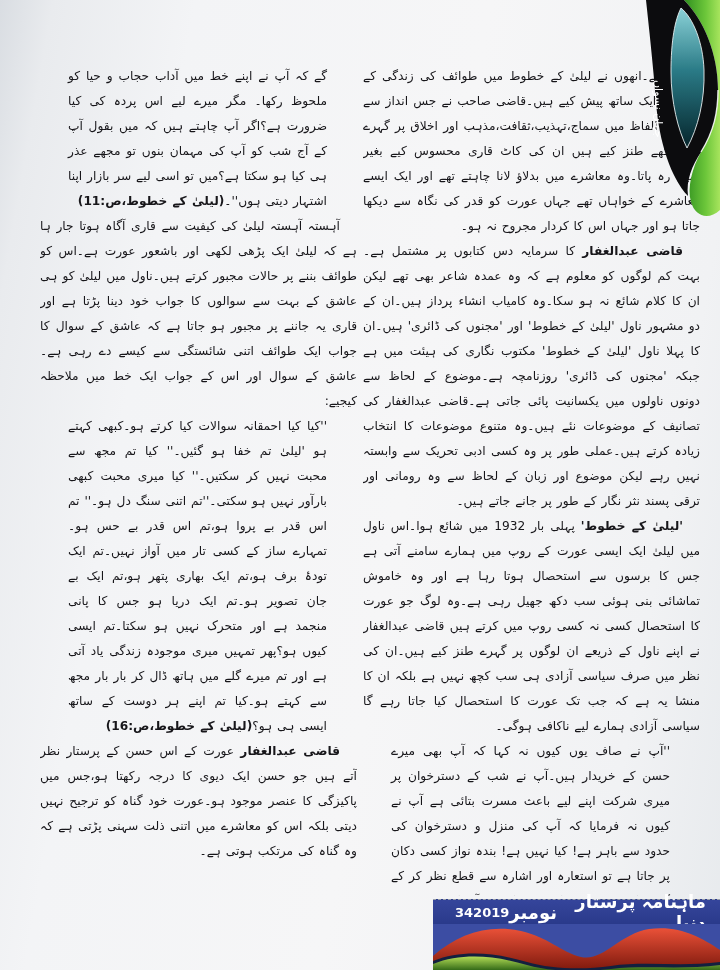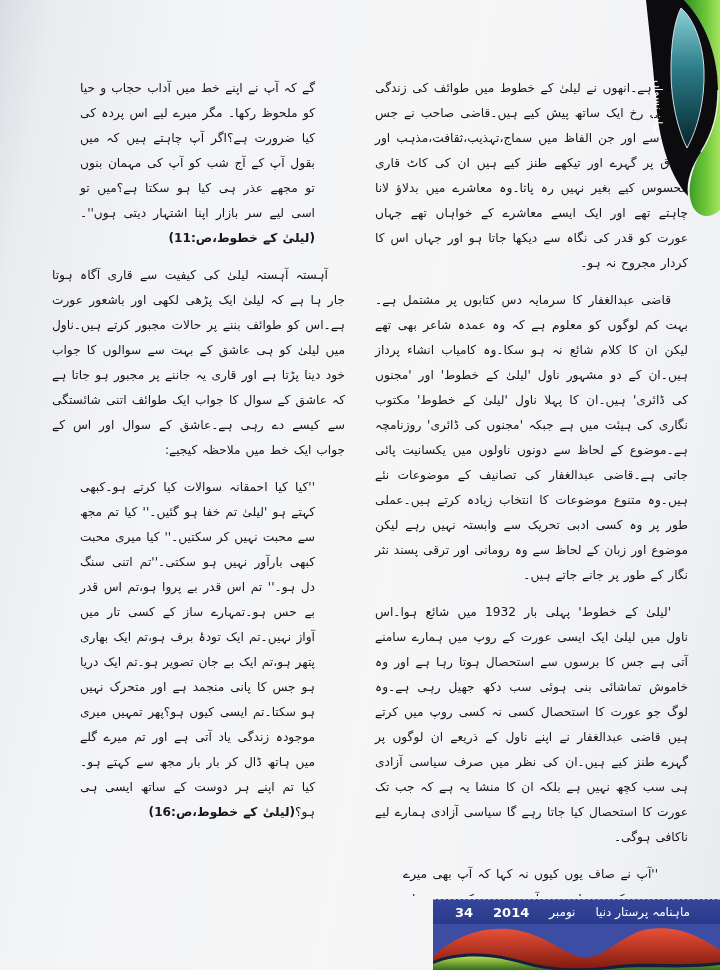--- a/index.html
+++ b/index.html
@@ -9,61 +9,62 @@
     font-family:"DejaVu Sans", sans-serif;
     color:#17161a;
   }
   .col {
     position:absolute; top:64px; direction:rtl; text-align:justify;
     font-size:12.2px; line-height:25px; overflow:hidden;
     letter-spacing:0; word-spacing:1px;
   }
   .col-right { left:363px; width:337px; height:832px; }
   .col-left  { left:40px;  width:317px; height:800px; }
-  .col p { margin:12px; }
+  .col p { margin:0; }
   .indent { text-indent:17px; }
-  .lead { font-weight:normal; }
+  .lead { font-weight:bold; }
   .quote { padding:0 30px 0 28px; }
   .ref { font-weight:bold; }
   
   .masthead { position:absolute; left:640px; top:0; width:80px; height:222px; }
   .masthead-title {
     position:absolute; left:648px; top:74px; height:70px; width:20px;
     writing-mode:vertical-rl; color:#ffffff; font-size:11px;
     text-align:center; line-height:20px; white-space:nowrap;
   }
   
   .footer-bar {
     position:absolute; left:433px; top:899px; width:287px; height:25px;
     background:linear-gradient(180deg,#35459b,#2a3a8b);
     display:flex; align-items:center; justify-content:space-between;
-    box-sizing:border-box; padding:0 30px 0 22px;
+    box-sizing:border-box; padding:0 14px 0 22px;
     color:#ffffff; direction:ltr;
     border-top:1px dashed #9aa0ab;
   }
   .footer-bar .num { font-weight:bold; font-size:13px; }
-  .footer-bar .urdu { font-size:12px; direction:rtl; }
+  .footer-bar .urdu { font-size:18px; direction:rtl;font-weight:bold; }
   .wave { position:absolute; left:433px; top:924px; width:287px; height:46px; }
 </style>
 </head>
 <body>
 
 <div class="page">
 
   <div class="col col-right">
     <p>حاصل ہے۔انھوں نے لیلیٰ کے خطوط میں طوائف کی زندگی کے کئی رخ ایک ساتھ پیش کیے ہیں۔قاضی صاحب نے جس انداز سے اور جن الفاظ میں سماج،تہذیب،ثقافت،مذہب اور اخلاق پر گہرے اور تیکھے طنز کیے ہیں ان کی کاٹ قاری محسوس کیے بغیر نہیں رہ پاتا۔وہ معاشرے میں بدلاؤ لانا چاہتے تھے اور ایک ایسے معاشرے کے خواہاں تھے جہاں عورت کو قدر کی نگاہ سے دیکھا جاتا ہو اور جہاں اس کا کردار مجروح نہ ہو۔</p>
     <p class="indent"><span class="lead">قاضی عبدالغفار</span><span> کا سرمایہ دس کتابوں پر مشتمل ہے۔بہت کم لوگوں کو معلوم ہے کہ وہ عمدہ شاعر بھی تھے لیکن ان کا کلام شائع نہ ہو سکا۔وہ کامیاب انشاء پرداز ہیں۔ان کے دو مشہور ناول 'لیلیٰ کے خطوط' اور 'مجنوں کی ڈائری' ہیں۔ان کا پہلا ناول 'لیلیٰ کے خطوط' مکتوب نگاری کی ہیئت میں ہے جبکہ 'مجنوں کی ڈائری' روزنامچہ ہے۔موضوع کے لحاظ سے دونوں ناولوں میں یکسانیت پائی جاتی ہے۔قاضی عبدالغفار کی تصانیف کے موضوعات نئے ہیں۔وہ متنوع موضوعات کا انتخاب زیادہ کرتے ہیں۔عملی طور پر وہ کسی ادبی تحریک سے وابستہ نہیں رہے لیکن موضوع اور زبان کے لحاظ سے وہ رومانی اور ترقی پسند نثر نگار کے طور پر جانے جاتے ہیں۔</span></p>
     <p class="indent"><span class="lead">'لیلیٰ کے خطوط'</span><span> پہلی بار 1932 میں شائع ہوا۔اس ناول میں لیلیٰ ایک ایسی عورت کے روپ میں ہمارے سامنے آتی ہے جس کا برسوں سے استحصال ہوتا رہا ہے اور وہ خاموش تماشائی بنی ہوئی سب دکھ جھیل رہی ہے۔وہ لوگ جو عورت کا استحصال کسی نہ کسی روپ میں کرتے ہیں قاضی عبدالغفار نے اپنے ناول کے ذریعے ان لوگوں پر گہرے طنز کیے ہیں۔ان کی نظر میں صرف سیاسی آزادی ہی سب کچھ نہیں ہے بلکہ ان کا منشا یہ ہے کہ جب تک عورت کا استحصال کیا جاتا رہے گا سیاسی آزادی ہمارے لیے ناکافی ہوگی۔</span></p>
     <p class="quote">''آپ نے صاف یوں کیوں نہ کہا کہ آپ بھی میرے حسن کے خریدار ہیں۔آپ نے شب کے دسترخوان پر میری شرکت اپنے لیے باعث مسرت بتائی ہے آپ نے کیوں نہ فرمایا کہ آپ کی منزل و دسترخوان کی حدود سے باہر ہے! کیا نہیں ہے! بندہ نواز کسی دکان پر جاتا ہے تو استعارہ اور اشارہ سے قطع نظر کر کے گاہک کی طرح کھل کر سودا کیجیے۔آپ کہیں</p>
   </div>
 
   <div class="col col-left">
     <p class="quote"><span>گے کہ آپ نے اپنے خط میں آداب حجاب و حیا کو ملحوظ رکھا۔ مگر میرے لیے اس پردہ کی کیا ضرورت ہے؟اگر آپ چاہتے ہیں کہ میں بقول آپ کے آج شب کو آپ کی مہمان بنوں تو مجھے عذر ہی کیا ہو سکتا ہے؟میں تو اسی لیے سر بازار اپنا اشتہار دیتی ہوں''۔</span><span class="ref">(لیلیٰ کے خطوط،ص:11)</span></p>
     <p class="indent">آہستہ آہستہ لیلیٰ کی کیفیت سے قاری آگاہ ہوتا جار ہا ہے کہ لیلیٰ ایک پڑھی لکھی اور باشعور عورت ہے۔اس کو طوائف بننے پر حالات مجبور کرتے ہیں۔ناول میں لیلیٰ کو ہی عاشق کے بہت سے سوالوں کا جواب خود دینا پڑتا ہے اور قاری یہ جاننے پر مجبور ہو جاتا ہے کہ عاشق کے سوال کا جواب ایک طوائف اتنی شائستگی سے کیسے دے رہی ہے۔عاشق کے سوال اور اس کے جواب ایک خط میں ملاحظہ کیجیے:</p>
     <p class="quote"><span>''کیا کیا احمقانہ سوالات کیا کرتے ہو۔کبھی کہتے ہو 'لیلیٰ تم خفا ہو گئیں۔'' کیا تم مجھ سے محبت نہیں کر سکتیں۔'' کیا میری محبت کبھی بارآور نہیں ہو سکتی۔''تم اتنی سنگ دل ہو۔'' تم اس قدر بے پروا ہو،تم اس قدر بے حس ہو۔تمہارے ساز کے کسی تار میں آواز نہیں۔تم ایک تودۂ برف ہو،تم ایک بھاری پتھر ہو،تم ایک بے جان تصویر ہو۔تم ایک دریا ہو جس کا پانی منجمد ہے اور متحرک نہیں ہو سکتا۔تم ایسی کیوں ہو؟پھر تمہیں میری موجودہ زندگی یاد آتی ہے اور تم میرے گلے میں ہاتھ ڈال کر بار بار مجھ سے کہتے ہو۔کیا تم اپنے ہر دوست کے ساتھ ایسی ہی ہو؟</span><span class="ref">(لیلیٰ کے خطوط،ص:16)</span></p>
+    <p class="indent"><span class="lead">قاضی عبدالغفار</span><span> عورت کے اس حسن کے پرستار نظر آتے ہیں جو حسن ایک دیوی کا درجہ رکھتا ہو،جس میں پاکیزگی کا عنصر موجود ہو۔عورت خود گناہ کو ترجیح نہیں دیتی بلکہ اس کو معاشرے میں اتنی ذلت سہنی پڑتی ہے کہ وہ گناہ کی مرتکب ہوتی ہے۔</span></p>
 
   </div>
 
   <svg class="masthead" viewBox="0 0 80 222" xmlns="http://www.w3.org/2000/svg" aria-hidden="true">
     <defs>
       <linearGradient id="mg-green" x1="0" y1="0" x2="1" y2="0">
         <stop offset="0" stop-color="#2f8f1f"></stop>
         <stop offset="0.6" stop-color="#6cc63a"></stop>
         <stop offset="1" stop-color="#a7e45d"></stop>
       </linearGradient>
@@ -75,21 +76,21 @@
     </defs>
     <path d="M44,0 L80,0 L80,210 C68,221 55,216 51,202 C47,188 52,168 61,152 C74,131 78,112 78,90 C78,54 64,20 44,0 Z" fill="url(#mg-green)"></path>
     <path d="M6,0 L44,0 C64,20 78,54 78,90 C78,112 74,131 61,152 C52,166 46,180 48,196 C31,178 19,142 16,102 C13,64 9,28 6,0 Z" fill="#0c0c0e"></path>
     <path d="M61,152 C74,131 78,112 78,90" stroke="#ffffff" stroke-width="1.4" fill="none" opacity="0.85"></path>
     <path d="M41,8 C53,18 63,42 64,70 C65,100 58,128 47,148 C38,130 31,102 31,72 C31,40 35,20 41,8 Z" fill="url(#mg-teal)" stroke="#eef6f7" stroke-width="0.9" opacity="0.97"></path>
   </svg>
   <div class="masthead-title">جہان نسواں</div>
 
   <div class="footer-bar">
     <span class="num">34</span>
-    <span class="num">2014</span>
+    <span class="num">2019</span>
     <span class="urdu">نومبر</span>
     <span class="urdu">ماہنامہ پرستار دنیا</span>
   </div>
 
   <svg class="wave" viewBox="0 0 287 46" preserveAspectRatio="none" xmlns="http://www.w3.org/2000/svg" aria-hidden="true">
     <defs>
       <linearGradient id="wv-red" x1="0" y1="0" x2="0" y2="1">
         <stop offset="0" stop-color="#ea5138"></stop>
         <stop offset="1" stop-color="#7e190d"></stop>
       </linearGradient>

